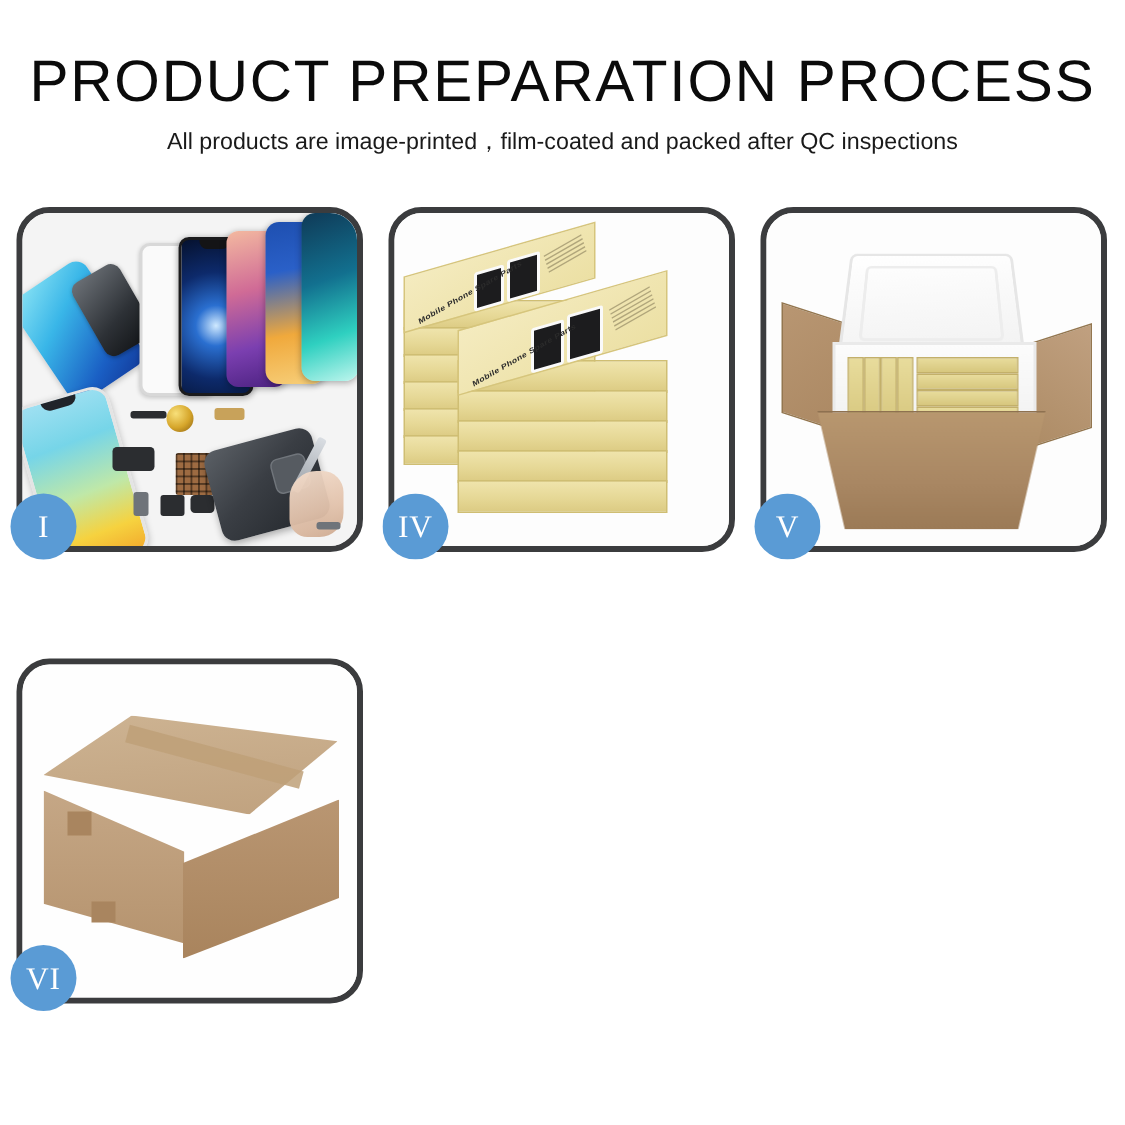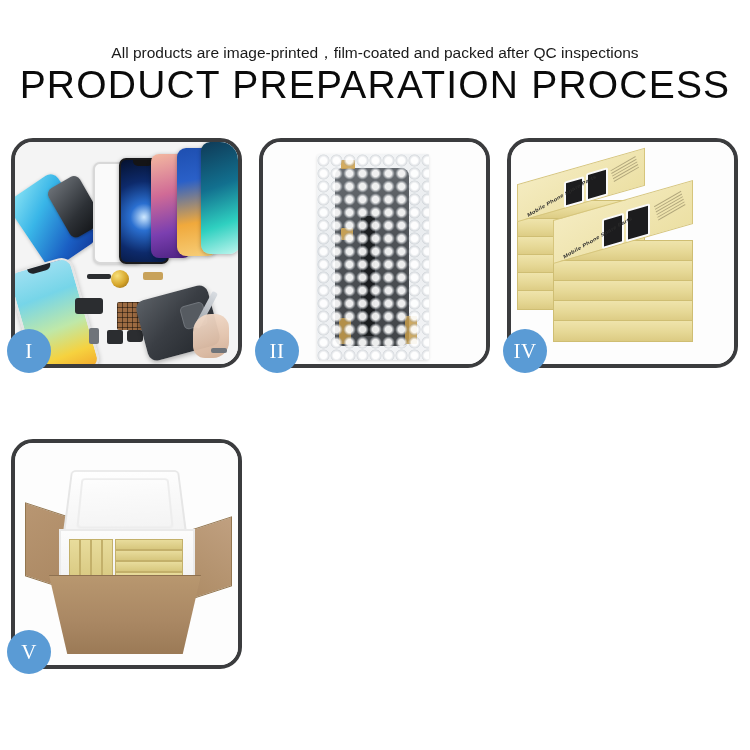--- a/index.html
+++ b/index.html
@@ -334,22 +334,22 @@
     background: rgba(190,160,120,.85);
     transform: rotate(15deg); transform-origin: left center;
   }
   .c6-tab-a { position:absolute; left:30px; top:98px; width:16px; height:16px; background:#a9855f; }
   .c6-tab-b { position:absolute; left:46px; top:158px; width:16px; height:14px; background:#a9855f; }
 </style>
 </head>
 <body>
 
 <div id="header">
+  <div id="page-title">PRODUCT PREPARATION PROCESS</div>
   <div id="page-subtitle">All products are image-printed，film-coated and packed after QC inspections</div>
-  <div id="page-title">PRODUCT PREPARATION PROCESS</div>
 </div>
 
 <div id="steps-grid">
 
   <div class="step-panel p1">
     <div class="panel-clip">
       <div class="panel-photo">
         <div class="phone-a"></div>
         <div class="phone-b"></div>
         <div class="phone-c"></div>
@@ -369,36 +369,20 @@
         <div class="grey-part" style="left:132px;top:182px;width:12px;height:10px;"></div>
         <div class="back-shell"></div>
         <div class="tool"></div>
         <div class="hand"></div>
         <div class="grey-part" style="left:196px;top:206px;width:16px;height:5px;"></div>
       </div>
     </div>
     <div class="step-badge">I</div>
   </div>
 
-  <div class="step-panel p2">
-    <div class="panel-clip">
-      <div class="panel-photo">
-        <div class="bag">
-          <div class="inner-screen"></div>
-          <div class="flex-strip"></div>
-          <div class="tape-a"></div>
-          <div class="tape-b"></div>
-          <div class="tape-c"></div>
-          <div class="tape-d"></div>
-          <div class="bag-bubbles"></div>
-        </div>
-      </div>
-    </div>
-    <div class="step-badge">II</div>
-  </div>
 
 
   <div class="step-panel p4">
     <div class="panel-clip">
       <div class="panel-photo">
 
         <div class="stackbox" style="left:6px;top:58px;width:126px;height:18px;"></div>
         <div class="stackbox" style="left:6px;top:76px;width:126px;height:18px;"></div>
         <div class="stackbox" style="left:6px;top:94px;width:126px;height:18px;"></div>
         <div class="stackbox" style="left:6px;top:112px;width:126px;height:18px;"></div>
@@ -458,14 +442,27 @@
           <div class="ybar" style="left:54px;top:19px;width:66px;height:9px;"></div>
           <div class="ybar" style="left:54px;top:30px;width:66px;height:9px;"></div>
           <div class="ybar" style="left:54px;top:41px;width:66px;height:10px;"></div>
         </div>
         <div class="carton-body"></div>
       </div>
     </div>
     <div class="step-badge">V</div>
   </div>
 
+  <div class="step-panel p6">
+    <div class="panel-clip">
+      <div class="panel-photo">
+        <div class="c6-top"></div>
+        <div class="c6-tape"></div>
+        <div class="c6-left"></div>
+        <div class="c6-right"></div>
+        <div class="c6-tab-a"></div>
+        <div class="c6-tab-b"></div>
+      </div>
+    </div>
+    <div class="step-badge">VI</div>
+  </div>
 
 </div>
 
 </body></html>

